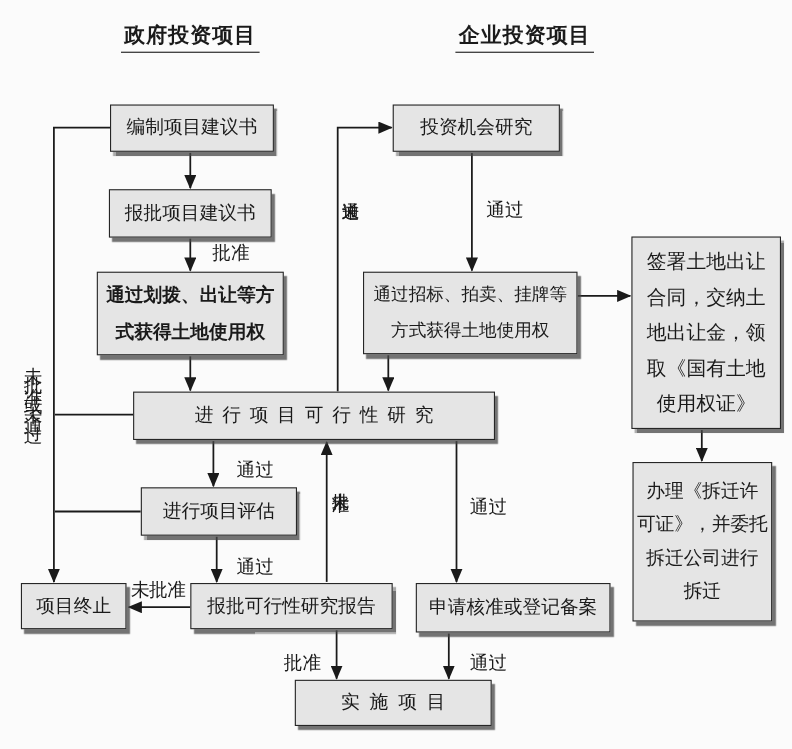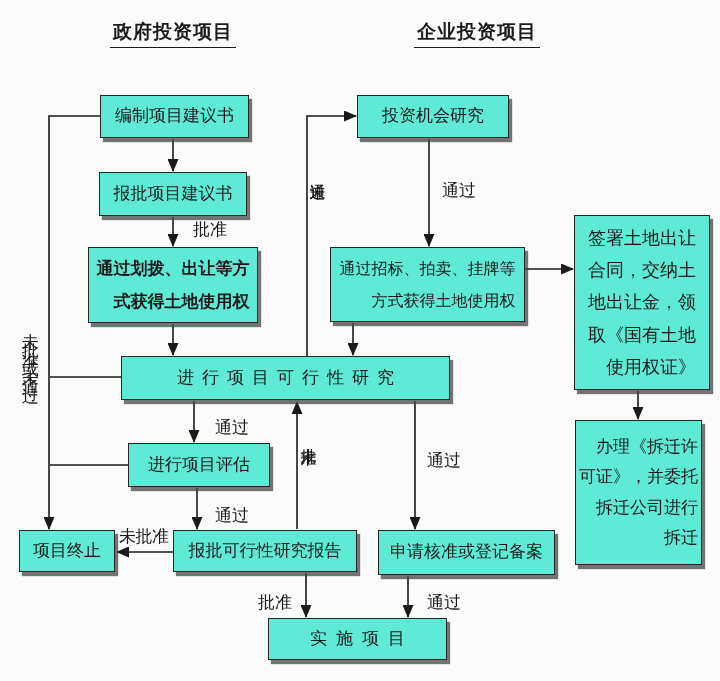--- a/index.html
+++ b/index.html
@@ -9,24 +9,24 @@
     font-family:"Liberation Serif", serif; color:#1a1a1a;
   }
   .canvas svg.wires { position:absolute; left:0; top:0; z-index:1; }
   .hdr {
     position:absolute; z-index:2; font-size:19px; font-weight:bold;
     letter-spacing:1px; text-align:center;
     border-bottom:1.6px solid #1a1a1a; padding-bottom:2px;
   }
   .box {
     position:absolute; z-index:2; box-sizing:border-box;
-    background:#5eead4; border:1.6px solid #262626;
+    background:#e5e5e5; border:1.6px solid #262626;
     box-shadow:3px 4px 1px rgba(70,70,70,0.75);
     display:flex; align-items:center; justify-content:center;
-    text-align:right; font-size:17px; line-height:1.35;
+    text-align:center; font-size:17px; line-height:1.35;
     white-space:pre-line;
   }
   .box.tall { line-height:1.95; }
   .box.tall5 { line-height:1.78; font-size:18px; }
   .spaced { letter-spacing:8px; padding-left:8px; }
   .spaced2 { letter-spacing:9px; padding-left:9px; }
   .lbl {
     position:absolute; z-index:2; font-size:17px; line-height:1.1;
     white-space:nowrap;
   }

